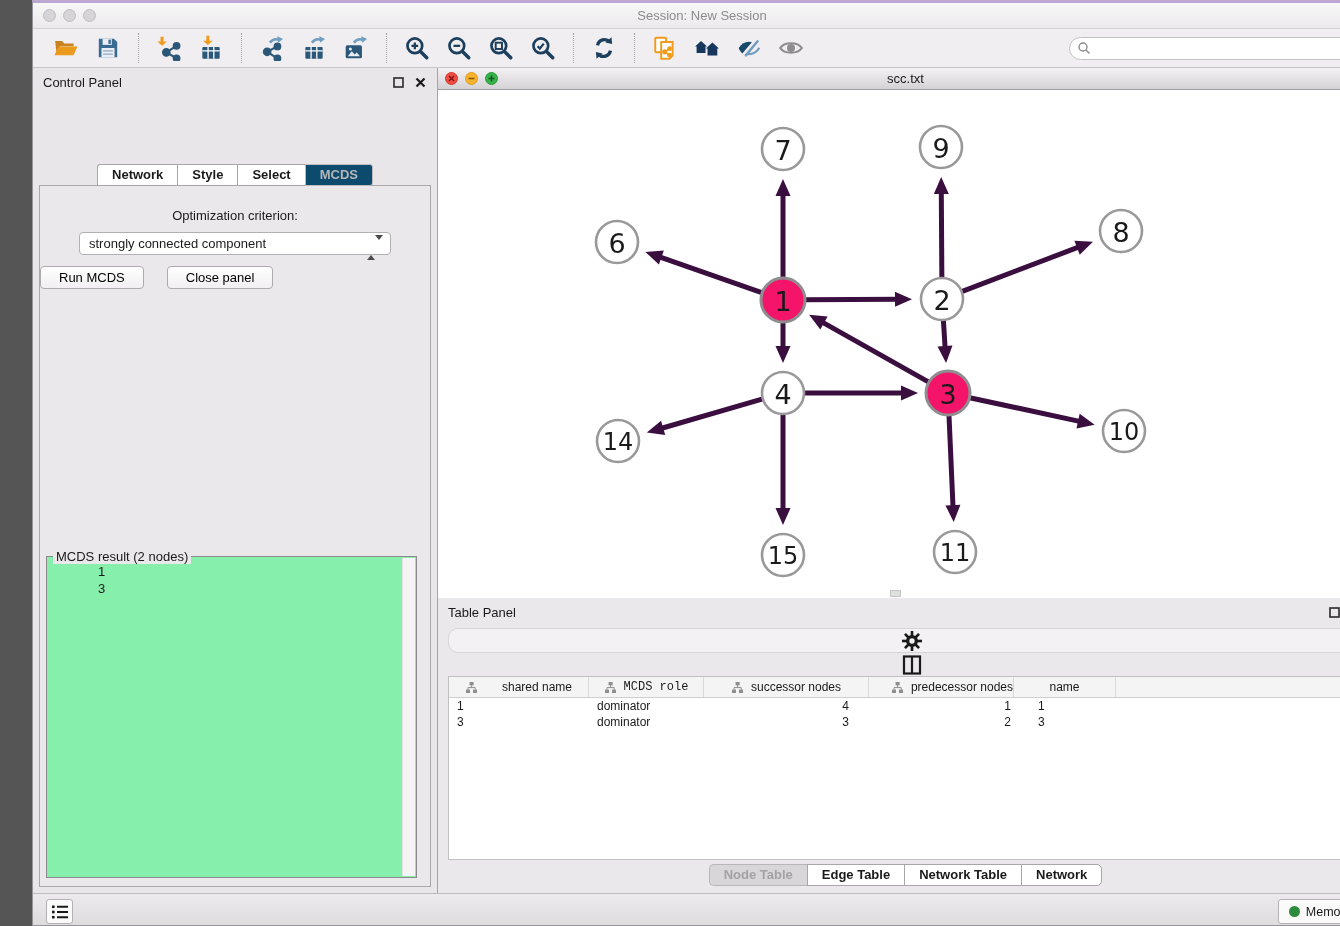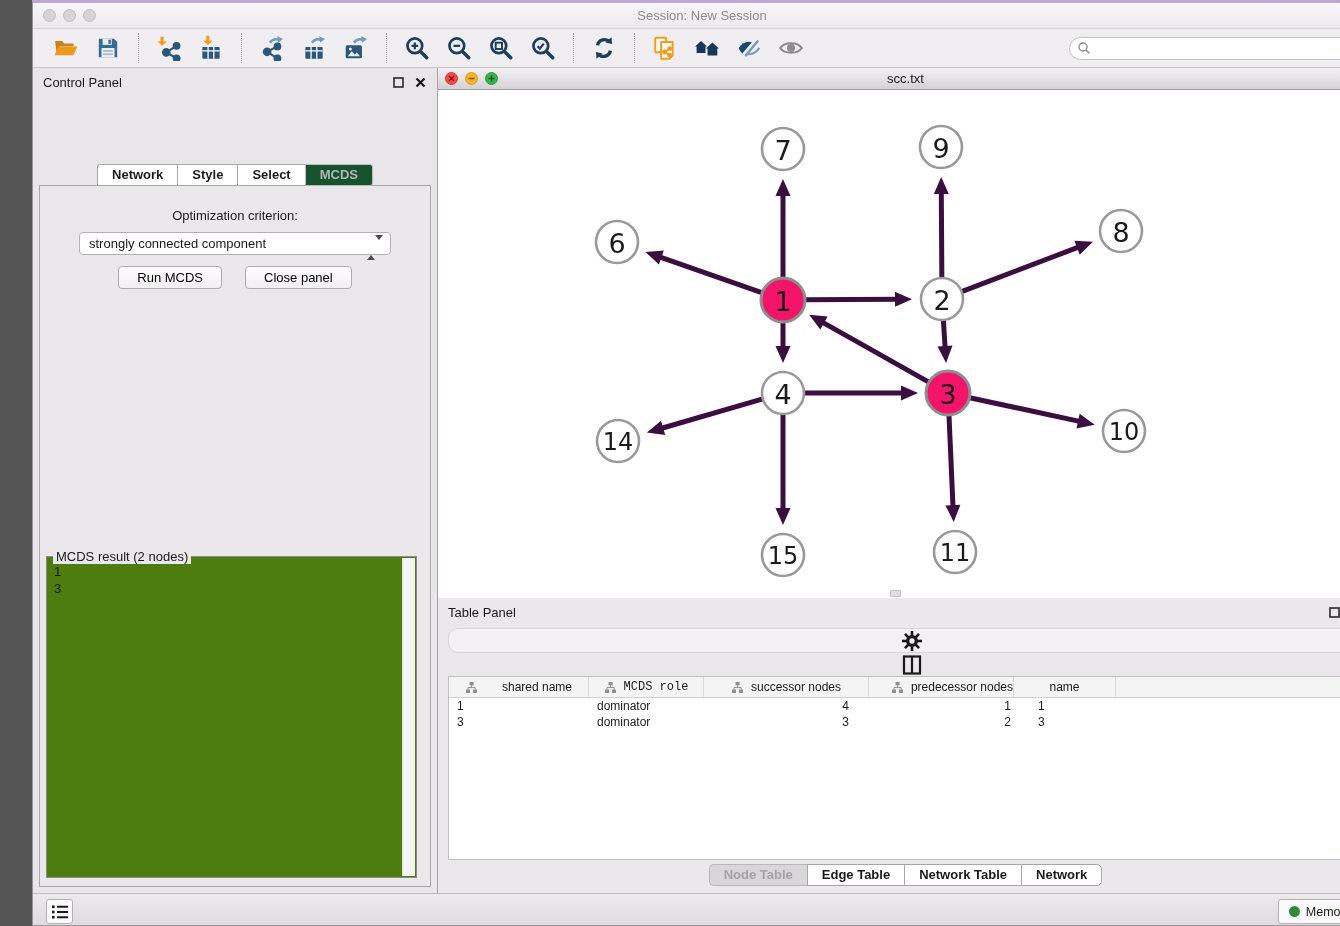--- a/index.html
+++ b/index.html
@@ -33,34 +33,34 @@
   .control-panel { position:absolute; left:0; top:65px; width:405px; height:825px;
     background:#e8e6e8; border-right:1px solid #a5a3a5; }
   .panel-head { height:28px; display:flex; align-items:center; padding:0 10px; font-size:13px; }
   .panel-head .spacer { flex:1; }
   .ph-icon { width:14px; height:14px; margin-left:8px; display:inline-flex; align-items:center; justify-content:center; }
   .cp-tabs { position:absolute; top:96px; left:0; right:0; display:flex; justify-content:center; z-index:2; }
   .tab { height:22px; line-height:20px; padding:0 14px; background:#fff; border:1px solid #a8a6a8;
     border-right:none; font-size:13px; font-weight:bold; }
   .tab:first-child { border-radius:3px 0 0 0; }
   .tab:last-child { border-right:1px solid #a8a6a8; border-radius:0 3px 3px 0; }
-  .tab.dimmed { background:#14532d; color:#b7b5b7; border-color:#bdbbbd; }
+  .tab.dimmed { background:#0c4a6e; color:#b7b5b7; border-color:#bdbbbd; }
   .cp-content { position:absolute; left:6px; right:6px; top:117px; bottom:6px;
     border:1px solid #aaa8aa; background:#eae8ea; }
   .opt-label { text-align:center; margin-top:22px; font-size:13px; }
   .dropdown { position:relative; margin:9px auto 0; width:312px; height:23px; background:#fff;
     border:1px solid #b2b0b2; border-radius:4px; font-size:13px; line-height:21px; padding-left:9px; }
   .stepper { position:absolute; right:7px; top:4px; }
   .stepper .up { width:0; height:0; border-left:4px solid transparent; border-right:4px solid transparent; border-bottom:5px solid #4a4a4a; }
   .stepper .down { width:0; height:0; border-left:4px solid transparent; border-right:4px solid transparent; border-top:5px solid #4a4a4a; margin-top:3px; }
-  .btn-row { display:flex; justify-content:center; gap:23px; margin-top:11px; }
+  .btn-row { display:flex; justify-content:flex-start; gap:23px; margin-top:11px; }
   .pbtn { height:23px; padding:0 18px; background:linear-gradient(#ffffff,#f1eff1);
     border:1px solid #adabad; border-radius:4px; font-size:13px; line-height:21px; }
   .result-box { position:absolute; left:6px; right:13px; top:370px; bottom:8px;
-    border:1px solid #8c8a8c; background:#4d7c0f; }
+    border:1px solid #8c8a8c; background:#86efac;padding-left:44px; }
   .result-legend { position:absolute; top:-8px; left:6px; background:#eae8ea; padding:0 3px; font-size:13px; }
   .result-lines { padding:6px 0 0 7px; font-size:13px; line-height:17px; }
   .result-scroll { position:absolute; right:1px; top:1px; bottom:1px; width:13px;
     background:#f4f4f4; border-left:1px solid #e2e2e2; }
   
   .network-window { position:absolute; left:405px; top:65px; width:935px; height:530px; }
   .net-titlebar { position:relative; height:22px; background:linear-gradient(#f4f2f4,#d5d2d5);
     border-bottom:1px solid #9f9d9f; display:flex; align-items:center; padding:0 7px; }
   .net-title { position:absolute; left:0; right:0; text-align:center; font-size:13px; color:#1a1a1a; }
   .tl.close { background:#ee4e44; border:1px solid #d8382e; }

